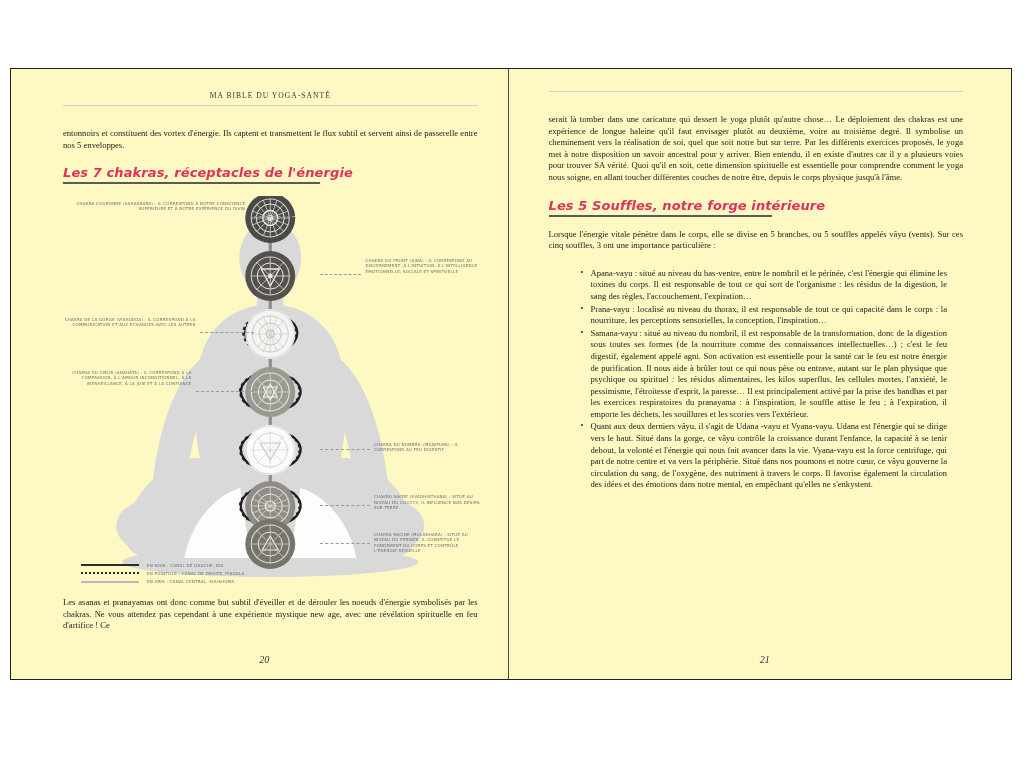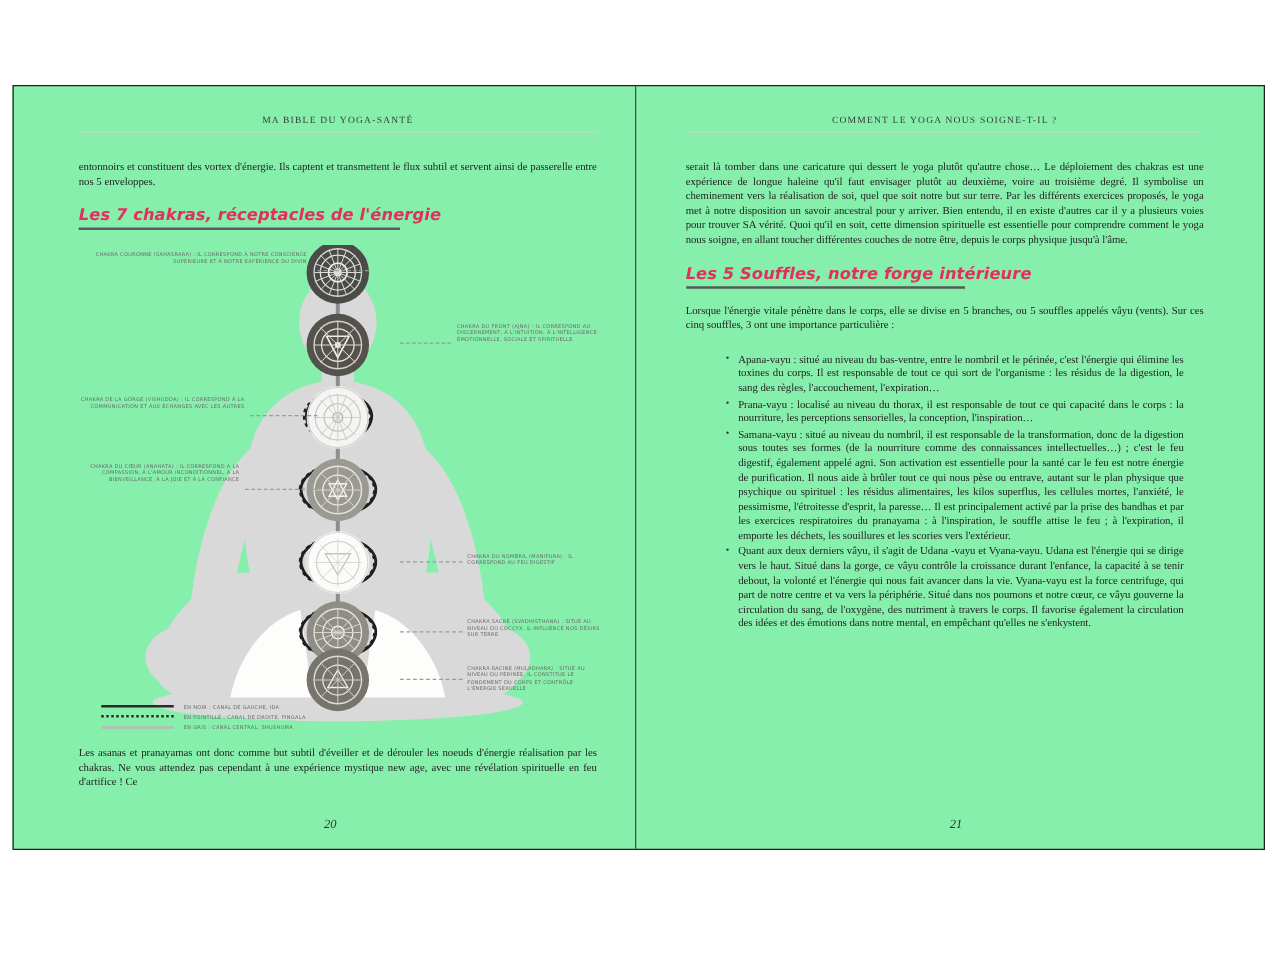--- a/index.html
+++ b/index.html
@@ -7,21 +7,21 @@
   body{
     width:1024px;height:768px;
     background:#ffffff;
     font-family:"Liberation Serif", serif;
     overflow:hidden;
   }
   .scan{
     position:absolute;
     left:10px; top:68px;
     width:1002px; height:612px;
-    background:#86efac;
+    background:#fef9c3;
     border:1.5px solid #231f20;
     box-sizing:border-box;
     display:flex;
   }
   .gutter{
     width:1px;background:#4a4a4a;flex:0 0 1px;
     align-self:stretch;
   }
   .page{
     flex:1 1 0;
@@ -357,30 +357,29 @@
           <span class="swatch s2"></span>
           <span>EN POINTILLÉ : CANAL DE DROITE, PINGALA</span>
         </div>
         <div class="row">
           <span class="swatch s3"></span>
           <span>EN GRIS : CANAL CENTRAL, SHUSHUMA</span>
         </div>
       </div>
     </div>
 
-    <p class="bodytext" style="margin-top:6px;">Les asanas et pranayamas ont donc comme but subtil d'éveiller et de dérouler les noeuds d'énergie réalisation par les chakras. Ne vous attendez pas cependant à une expérience mystique new age, avec une révélation spirituelle en feu d'artifice ! Ce</p>
+    <p class="bodytext" style="margin-top:6px;">Les asanas et pranayamas ont donc comme but subtil d'éveiller et de dérouler les noeuds d'énergie symbolisés par les chakras. Ne vous attendez pas cependant à une expérience mystique new age, avec une révélation spirituelle en feu d'artifice ! Ce</p>
 
     <div class="folio">20</div>
   </div>
 
   <div class="gutter"></div>
 
   <div class="page page-right">
 
-    <div class="runhead">COMMENT LE YOGA NOUS SOIGNE-T-IL ?</div>
     <div class="runrule"></div>
 
     <p class="bodytext">serait là tomber dans une caricature qui dessert le yoga plutôt qu'autre chose… Le déploiement des chakras est une expérience de longue haleine qu'il faut envisager plutôt au deuxième, voire au troisième degré. Il symbolise un cheminement vers la réalisation de soi, quel que soit notre but sur terre. Par les différents exercices proposés, le yoga met à notre disposition un savoir ancestral pour y arriver. Bien entendu, il en existe d'autres car il y a plusieurs voies pour trouver SA vérité. Quoi qu'il en soit, cette dimension spirituelle est essentielle pour comprendre comment le yoga nous soigne, en allant toucher différentes couches de notre être, depuis le corps physique jusqu'à l'âme.</p>
 
     <div class="pinkhead">Les 5 Souffles, notre forge intérieure</div>
     <div class="pinkrule wide"></div>
 
     <p class="bodytext" style="margin-bottom:2px;">Lorsque l'énergie vitale pénètre dans le corps, elle se divise en 5 branches, ou 5 souffles appelés vâyu (vents). Sur ces cinq souffles, 3 ont une importance particulière :</p>
 
     <ul class="blist">

